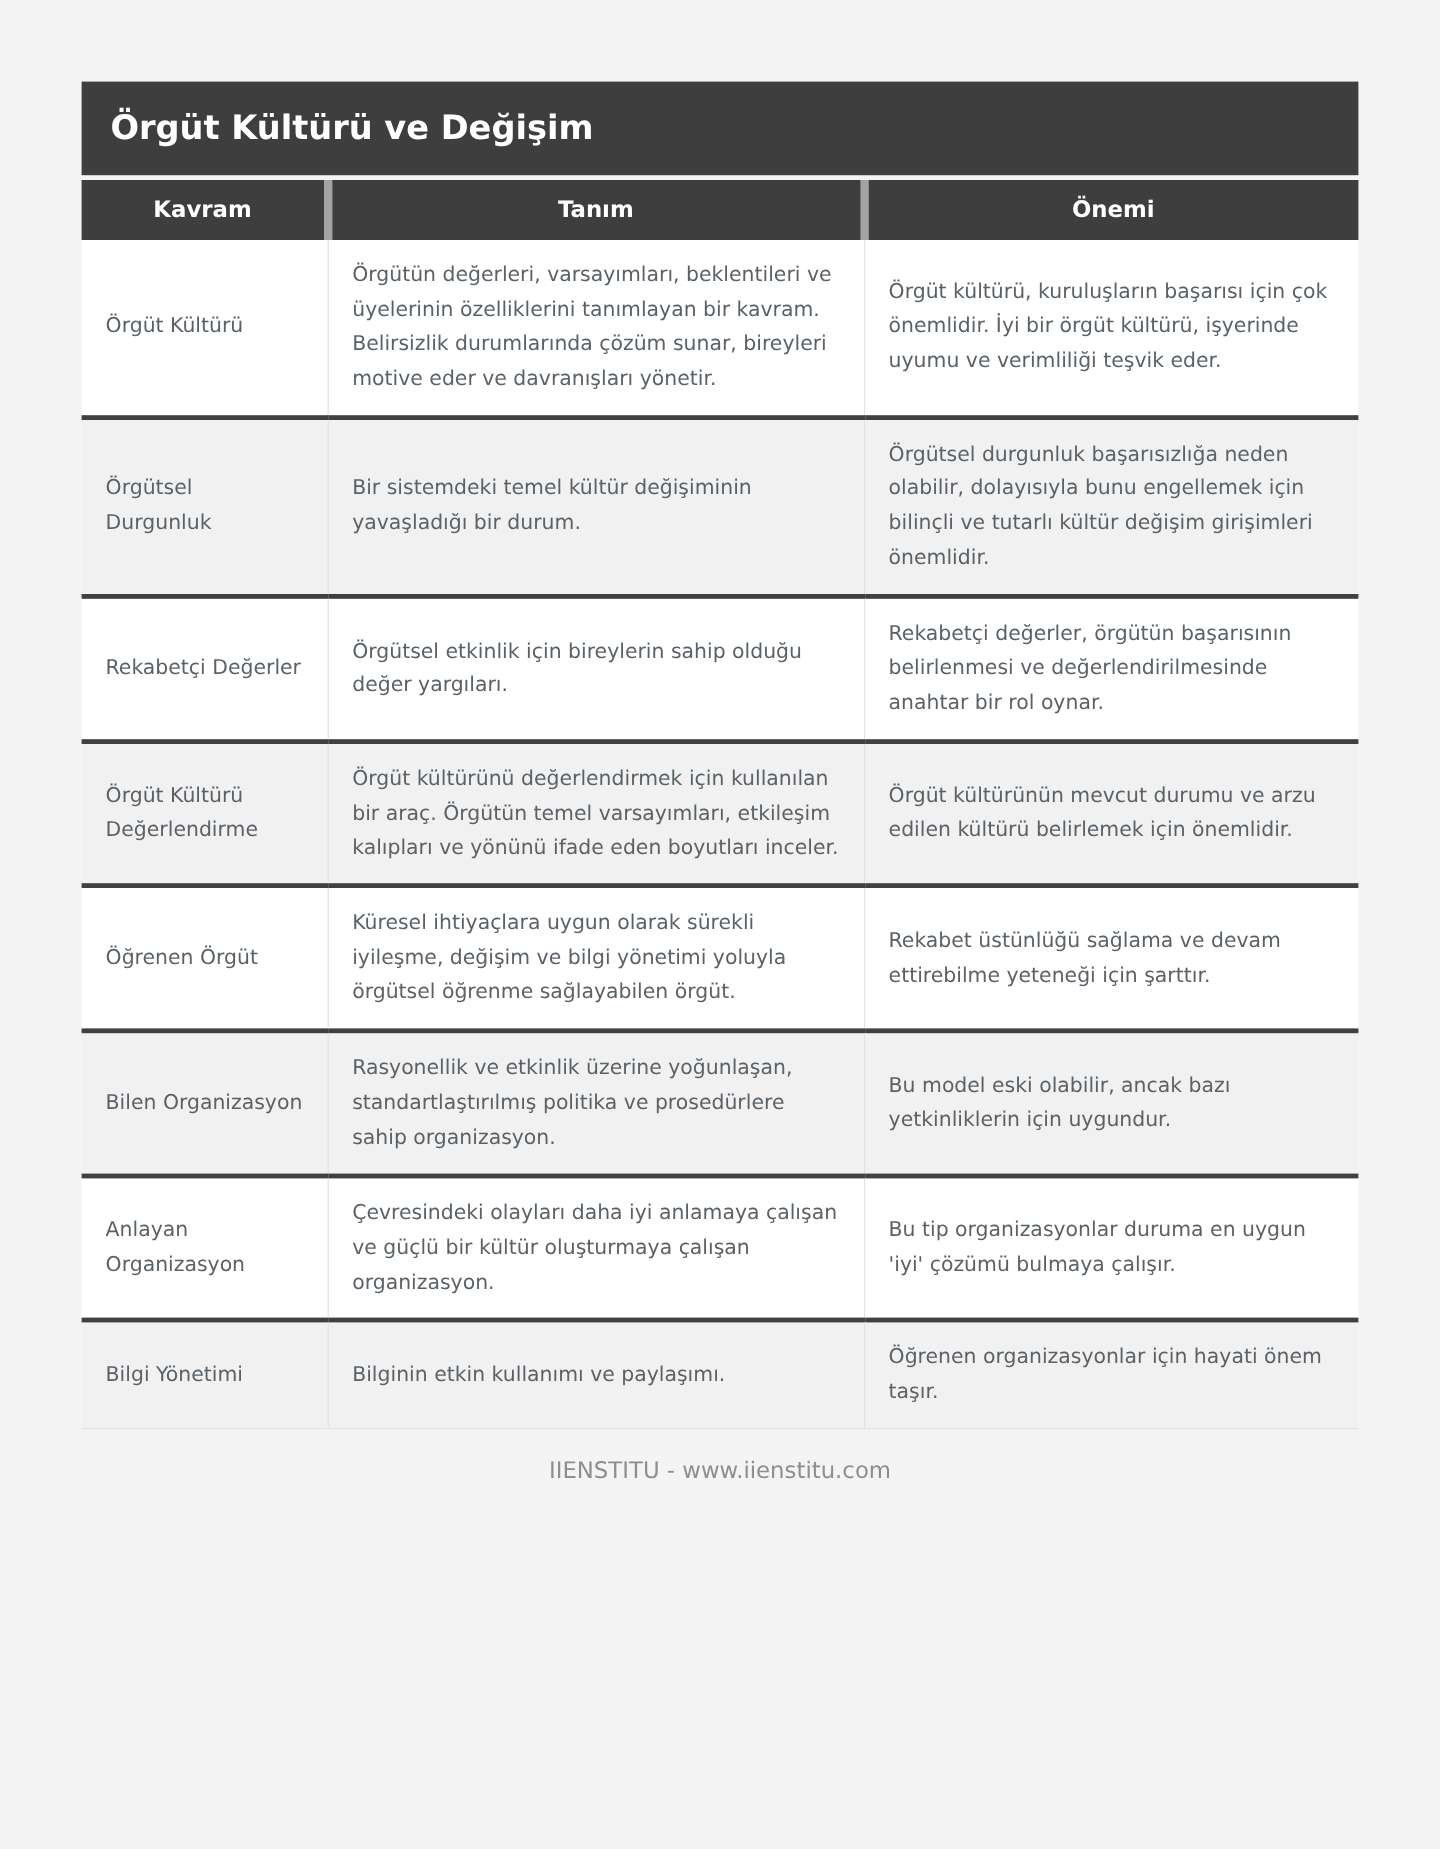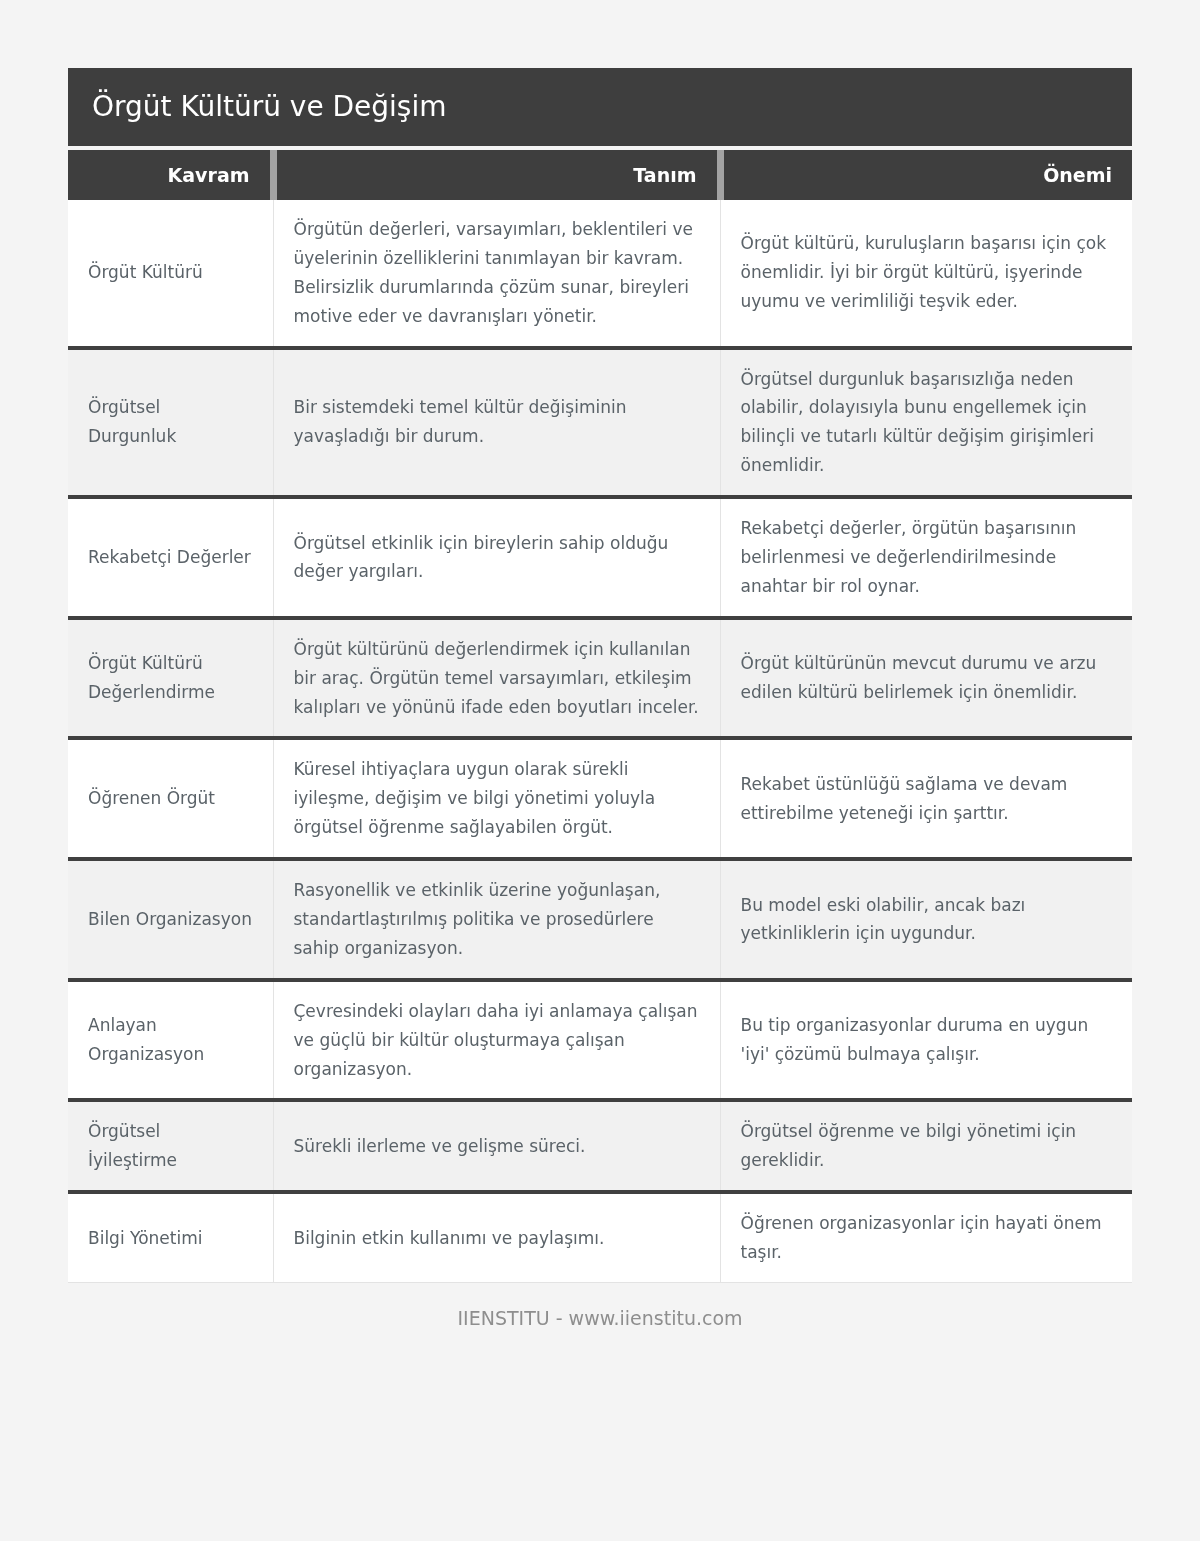--- a/index.html
+++ b/index.html
@@ -14,39 +14,39 @@
   }
   .container {
     width: 1064px;
     margin: 0 auto;
     padding-top: 68px;
   }
   .title-bar {
     background: #3e3e3e;
     color: #ffffff;
     font-size: 28px;
-    font-weight: normal;
+    font-weight: bold;
     padding: 20px 24px;
     line-height: 38px;
     margin-bottom: 4px;
     box-sizing: border-box;
   }
   table.concepts {
     width: 100%;
     border-collapse: collapse;
     table-layout: fixed;
   }
   col.c-kavram { width: 205px; }
   col.c-tanim  { width: 447px; }
   col.c-onemi  { width: 412px; }
 
   th {
     background: #3e3e3e;
     color: #ffffff;
-    text-align: right;
+    text-align: center;
     font-size: 19px;
     font-weight: bold;
     padding: 14px 20px;
     box-sizing: border-box;
   }
   th + th { border-left: 7px solid #a3a3a3; }
 
   tbody td {
     font-size: 17px;
     line-height: 1.7;
@@ -120,25 +120,20 @@
     <td>Bilen Organizasyon</td>
     <td>Rasyonellik ve etkinlik üzerine yoğunlaşan, standartlaştırılmış politika ve prosedürlere sahip organizasyon.</td>
     <td>Bu model eski olabilir, ancak bazı yetkinliklerin için uygundur.</td>
   </tr>
         <tr>
     <td>Anlayan Organizasyon</td>
     <td>Çevresindeki olayları daha iyi anlamaya çalışan ve güçlü bir kültür oluşturmaya çalışan organizasyon.</td>
     <td>Bu tip organizasyonlar duruma en uygun 'iyi' çözümü bulmaya çalışır.</td>
   </tr>
         <tr>
-    <td>Örgütsel İyileştirme</td>
-    <td>Sürekli ilerleme ve gelişme süreci.</td>
-    <td>Örgütsel öğrenme ve bilgi yönetimi için gereklidir.</td>
-  </tr>
-        <tr>
     <td>Bilgi Yönetimi</td>
     <td>Bilginin etkin kullanımı ve paylaşımı.</td>
     <td>Öğrenen organizasyonlar için hayati önem taşır.</td>
   </tr>
       </tbody>
   </table>
 
   <div class="footer">IIENSTITU - www.iienstitu.com</div>
 
 </div>

